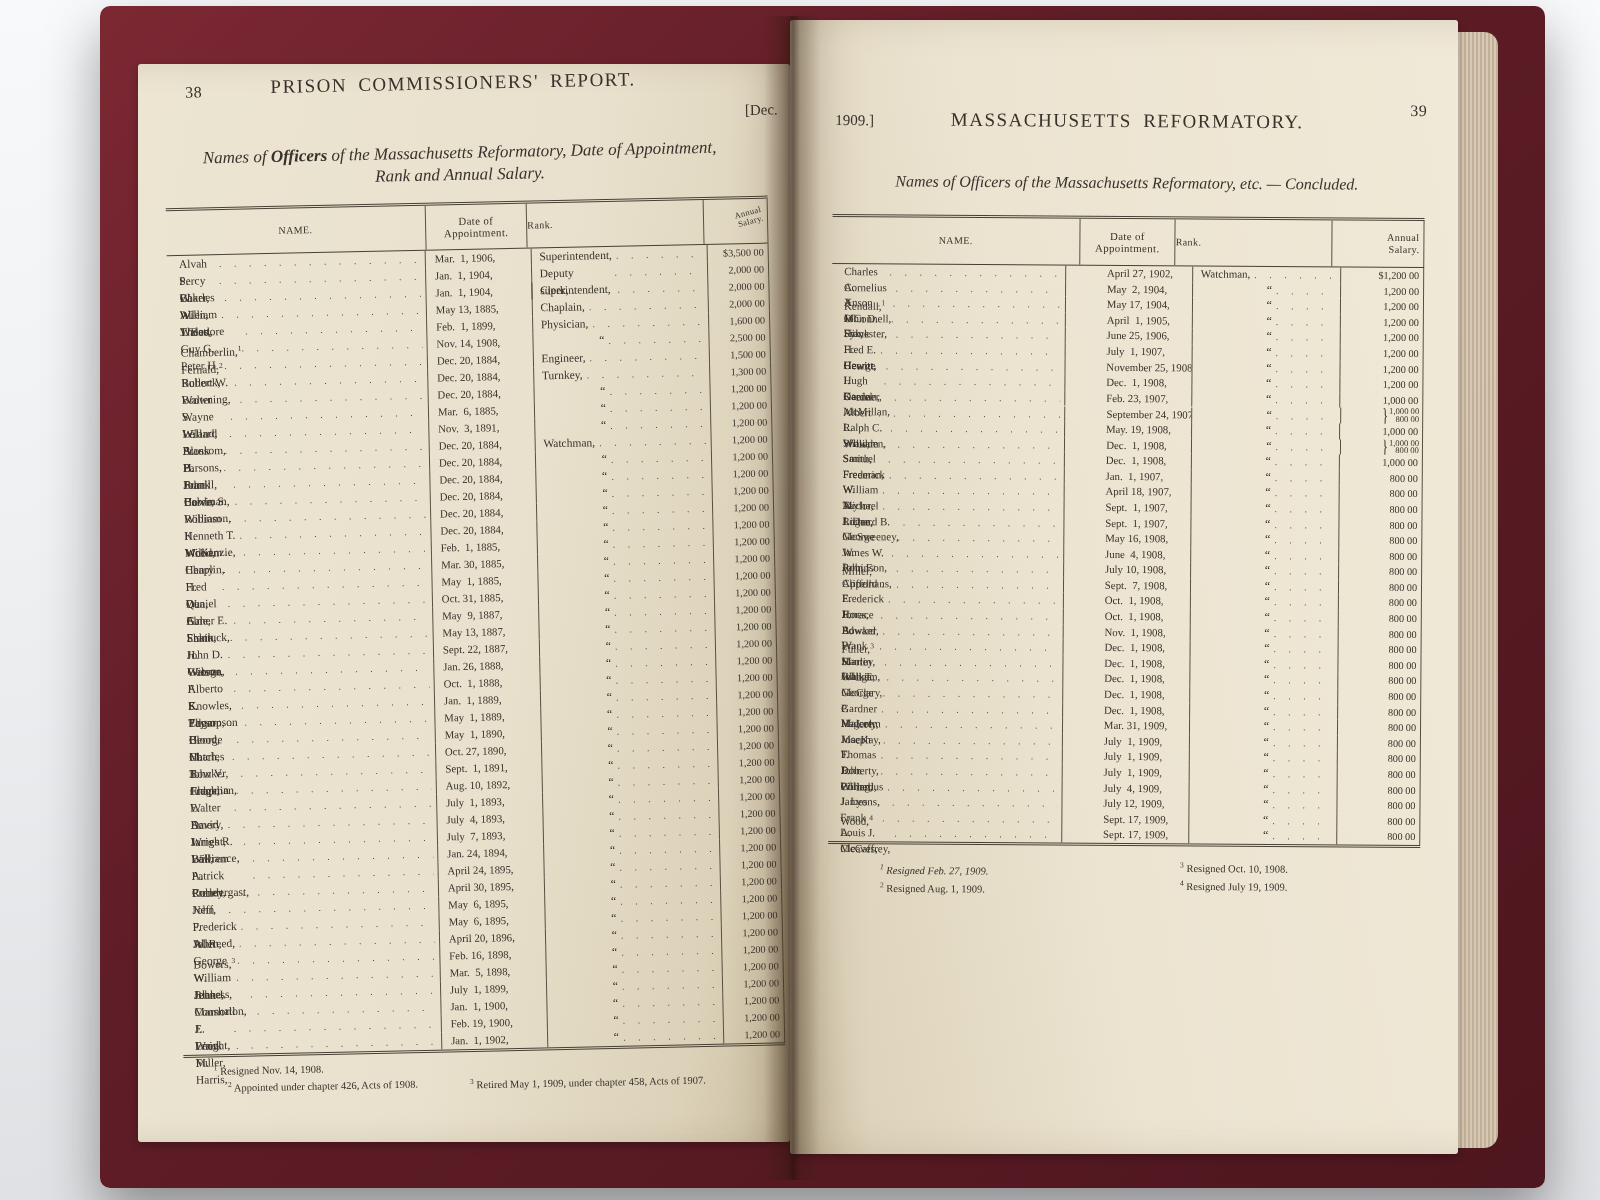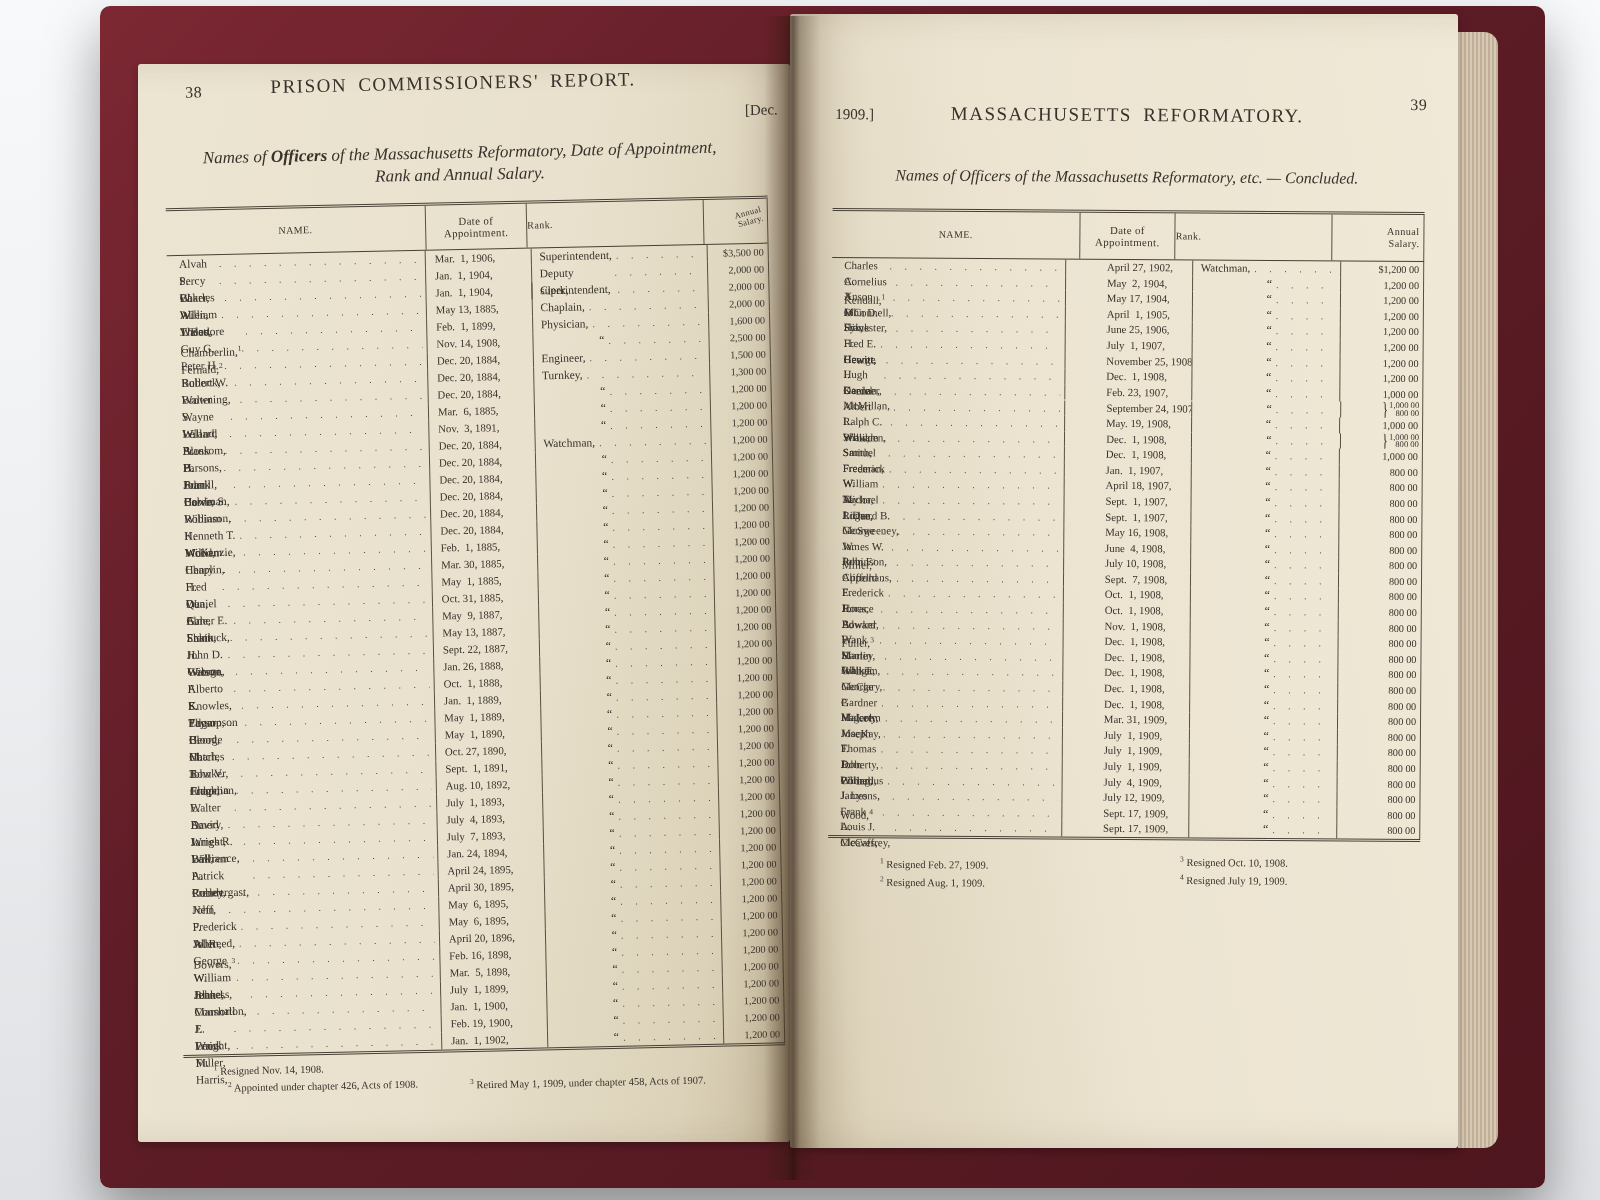--- a/index.html
+++ b/index.html
@@ -6,21 +6,21 @@
   .scene{position:relative;width:1600px;height:1200px;overflow:hidden;
     background:linear-gradient(180deg,#f8f9fa 0%,#eff0f2 45%,#e0e1e4 100%);
     font-family:"Liberation Serif","DejaVu Serif",serif;color:#37322b;}
   .book{position:absolute;left:100px;top:6px;width:1445px;height:1182px;border-radius:10px;
     background:linear-gradient(135deg,#7c2833 0%,#5f1d27 38%,#4e161e 100%);
     box-shadow:0 26px 55px rgba(0,0,0,.38);}
   .page{position:absolute;border-radius:3px;}
   .page-left{left:38px;top:58px;width:652px;height:1078px;
     background:linear-gradient(100deg,#ece5d2 0%,#e9e1cd 55%,#dcd2b9 86%,#c9bda0 100%);
     box-shadow:inset -34px 0 46px -22px rgba(70,45,20,.38),0 3px 8px rgba(0,0,0,.28);}
-  .page-right{left:690px;top:8px;width:668px;height:1134px;
+  .page-right{left:690px;top:14px;width:668px;height:1134px;
     background:linear-gradient(260deg,#f0e9d7 0%,#ece4d1 58%,#ded4bc 90%,#cfc4a8 100%);
     box-shadow:inset 42px 0 55px -26px rgba(70,45,20,.40),0 3px 8px rgba(0,0,0,.28);}
   .edge-stack{position:absolute;left:1358px;top:26px;width:40px;height:1116px;
     border-radius:0 14px 14px 0;opacity:.9;
     background:repeating-linear-gradient(to right,#e6dcc6 0 2px,#cdc1a4 2px 4px),#d8cdb2;}
   .spine{position:absolute;left:664px;top:10px;width:56px;height:1164px;pointer-events:none;
     background:linear-gradient(to right,rgba(45,25,10,0) 0%,rgba(45,25,10,.38) 42%,rgba(30,15,8,.52) 52%,rgba(45,25,10,.22) 64%,rgba(45,25,10,0) 100%);}
   .pg-inner{position:absolute;inset:0;}
   .tilt-l{transform:rotate(-1.2deg);}
   .tilt-r{transform:rotate(.4deg);}
@@ -1144,21 +1144,21 @@
                 <div class="c crank">
                   <span class="ditto">“</span>
                   <span class="dots"></span>
                 </div>
                 <div class="c csal">800 00</div>
               </div>
             </div>
           <div class="tbot"></div>
         </div>
 
-        <div class="fn" style="left:92px;top:844px;"><sup>1</sup> <span>Resigned Feb. 27, 1909.</span></div>
+        <div class="fn" style="left:92px;top:844px;font-style:italic;"><sup>1</sup> <span>Resigned Feb. 27, 1909.</span></div>
         <div class="fn" style="left:92px;top:862px;"><sup>2</sup> <span>Resigned Aug. 1, 1909.</span></div>
         <div class="fn" style="left:392px;top:840px;"><sup>3</sup> <span>Resigned Oct. 10, 1908.</span></div>
         <div class="fn" style="left:392px;top:858px;"><sup>4</sup> <span>Resigned July 19, 1909.</span></div>
       </div>
     </div>
 
     <div class="spine"></div>
   </div>
 </div>
 

